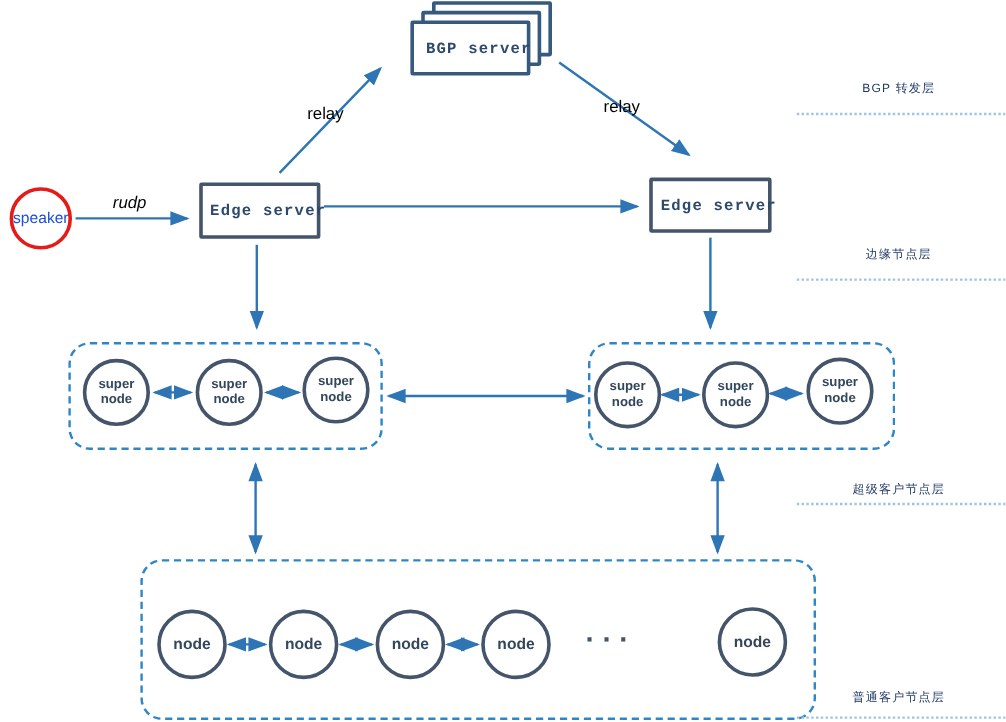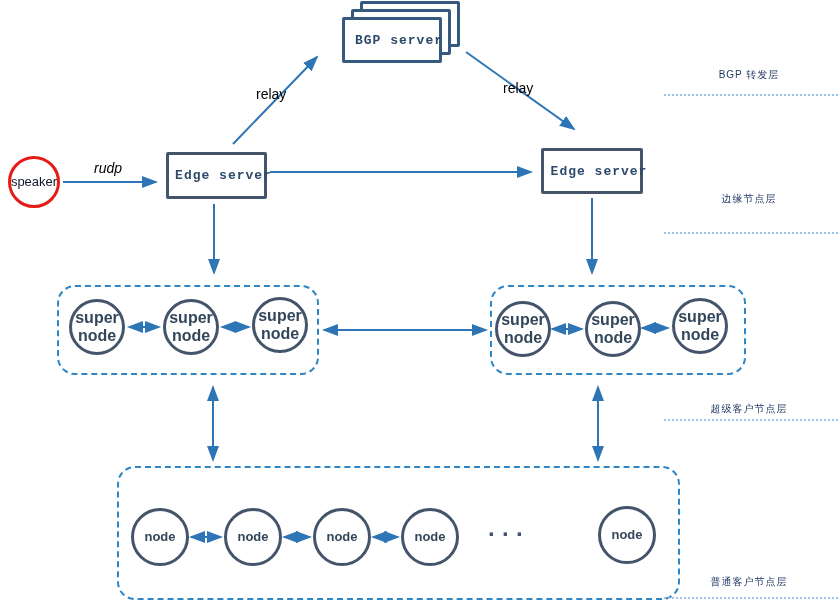--- a/index.html
+++ b/index.html
@@ -20,24 +20,24 @@
     font-weight:700;font-size:13px;color:#2d4a6b;letter-spacing:1px;white-space:nowrap;padding-left:14px;
   }
 
   
   .circle{
     position:absolute;background:#ffffff;border:3px solid #44546a;border-radius:50%;
     display:flex;align-items:center;justify-content:center;box-sizing:border-box;
     text-align:center;
   }
   .circle span{
-    font-size:16px;font-weight:700;color:#33475b;line-height:1.15;white-space:pre-line;
+    font-size:11px;font-weight:700;color:#33475b;line-height:1.15;white-space:pre-line;
   }
   .speaker{border-color:#e41b17;}
-  .speaker span{color:#0f172a;font-weight:400;font-size:13px;white-space:nowrap;}
+  .speaker span{color:#1d4ed8;font-weight:400;font-size:13px;white-space:nowrap;}
 
   
   .cluster{
     position:absolute;border:2px dashed #2e86c6;border-radius:18px;box-sizing:border-box;
     background:transparent;
   }
 
   
   .edgelbl{
     position:absolute;font-size:14px;color:#000000;white-space:nowrap;
@@ -158,21 +158,21 @@
   <div class="ellipsis" style="left:488px;top:522px;">···</div>
   <div class="circle" style="left:598px;top:506px;width:58px;height:58px;">
     <span style="font-size:13px;">node</span>
   </div>
 
   <div class="layer" style="top:64px;">
     <span class="txt">BGP 转发层</span>
   </div>
   <div class="dotline" style="top:94px;"></div>
 
-  <div class="layer" style="top:188px;">
+  <div class="layer" style="top:202px;">
     <span class="txt">边缘节点层</span>
   </div>
   <div class="dotline" style="top:232px;"></div>
 
   <div class="layer" style="top:398px;">
     <span class="txt">超级客户节点层</span>
   </div>
   <div class="dotline" style="top:419px;"></div>
 
   <div class="layer" style="top:571px;">

